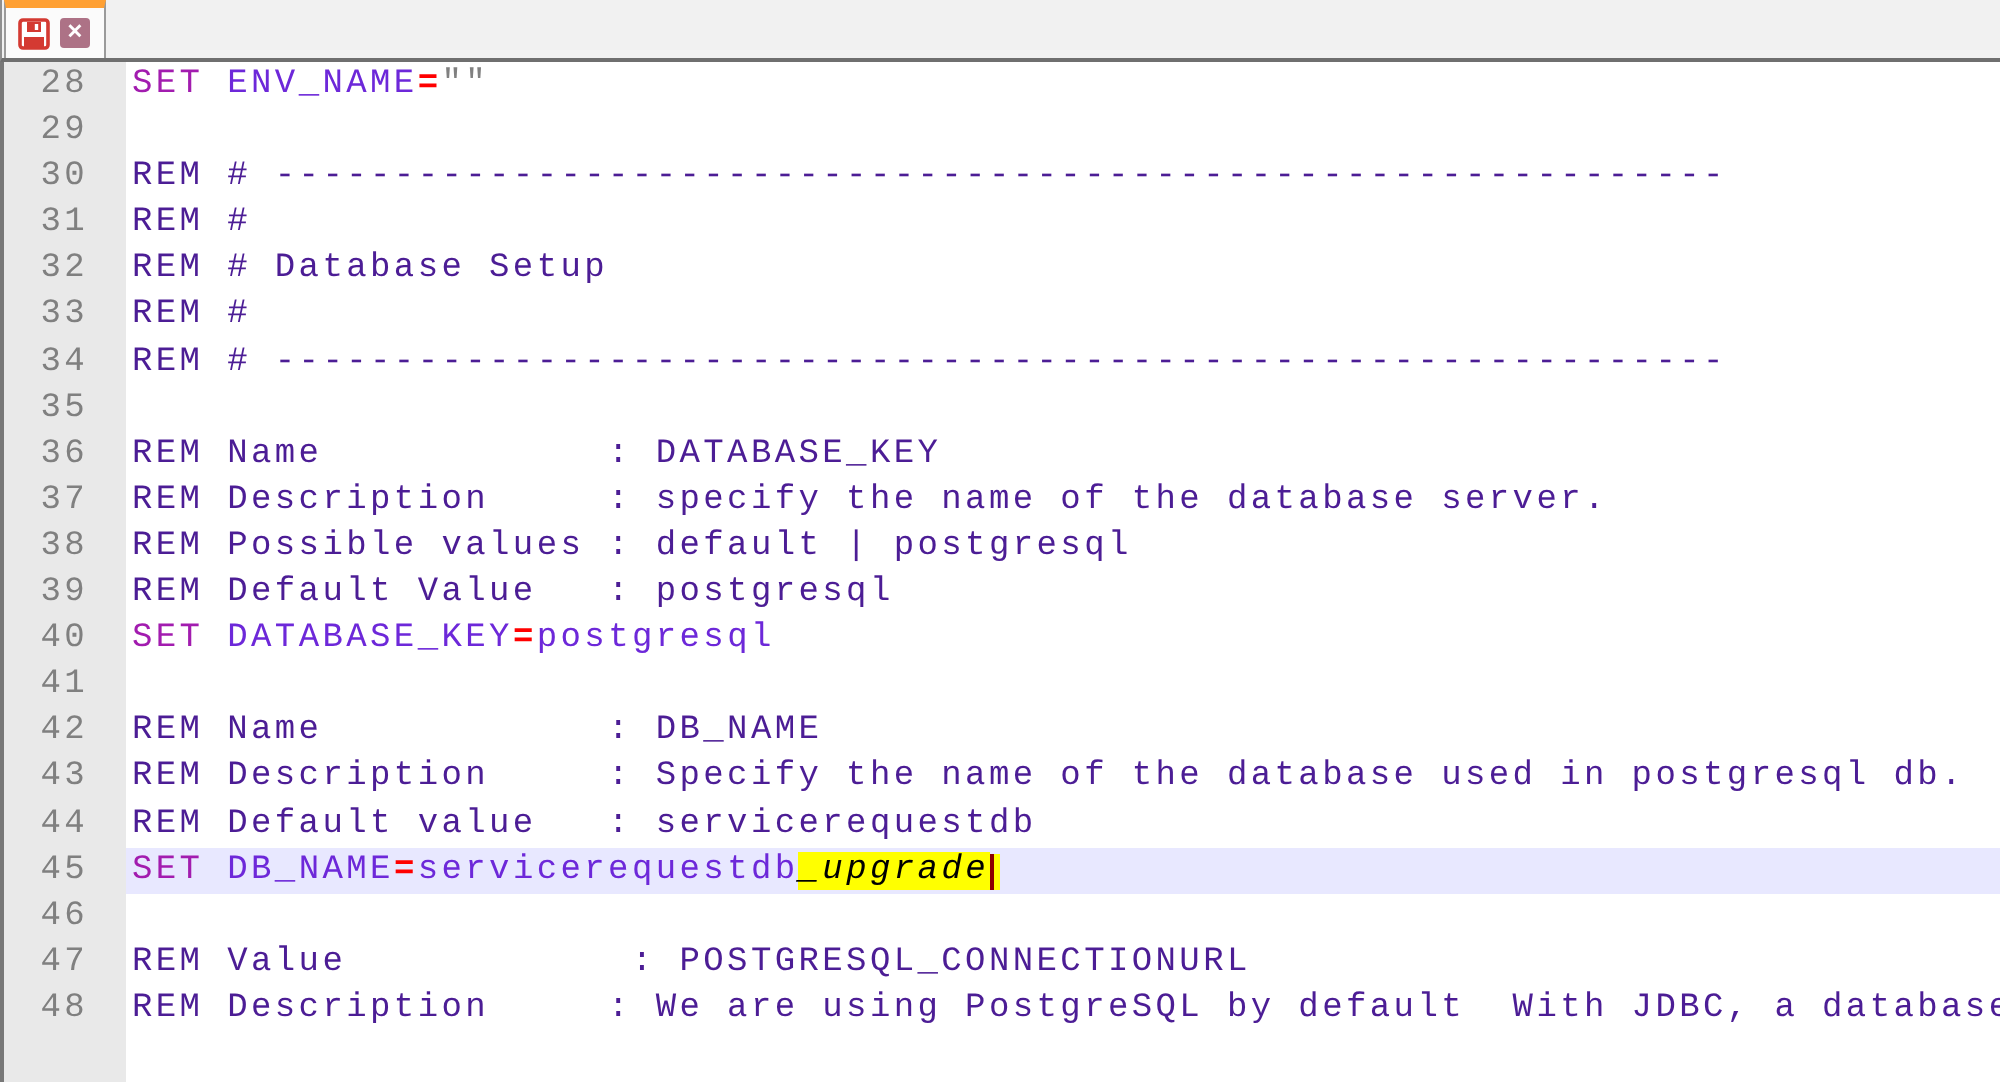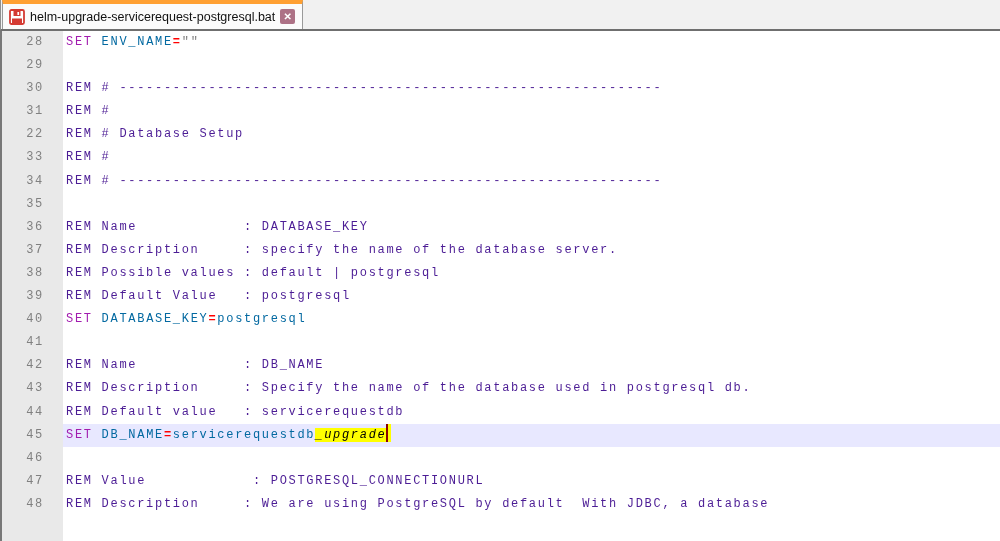--- a/index.html
+++ b/index.html
@@ -65,42 +65,42 @@
     width: 61px;
     background: #e9e9e9;
     border-left: 2px solid #787878;
   }
   .rows { position: relative; }
   .row {
     display: flex;
     height: 23.1px;
     line-height: 23.1px;
     font-family: "Liberation Mono", "DejaVu Sans Mono", monospace;
-    font-size: 12px;
+    font-size: 17px;
     letter-spacing: 1.7px;
   }
   .ln {
     width: 63px;
     box-sizing: border-box;
     padding-right: 19px;
     text-align: right;
     color: #808080;
     flex: 0 0 63px;
   }
   .code {
     flex: 1;
     padding-left: 3px;
     white-space: pre;
     color: #000000;
     overflow: hidden;
   }
   .row.current .code { background: #e8e8ff; }
 
   .tok-kw  { color: #a21caf; font-weight: normal; white-space: pre; }
-  .tok-pl  { color: #0369a1; white-space: pre; }
+  .tok-pl  { color: #6d28d9; white-space: pre; }
   .tok-op  { color: #ff0000; font-weight: bold; white-space: pre; }
   .tok-st  { color: #808080; white-space: pre; }
   .tok-rem { color: #4c1d95; white-space: pre; }
   .tok-sel { color: #000000; background: #ffff00; white-space: pre; font-style: italic; }
   .tok-caret {
     display: inline-block;
     width: 3px; height: 18px;
     background: #ffff00;
     border-left: 2px solid #8b0000;
     vertical-align: text-bottom;
@@ -110,21 +110,20 @@
 <body>
 
 <div class="tab-bar">
   <div class="tab">
     <svg class="floppy" viewBox="0 0 16 16">
       <rect x="1" y="1" width="14" height="14" rx="1.5" fill="#ffffff" stroke="#d43a32" stroke-width="1.8"></rect>
       <rect x="4.5" y="2" width="7" height="5" fill="#d43a32"></rect>
       <rect x="8.4" y="3" width="1.7" height="3" fill="#ffffff"></rect>
       <rect x="3" y="9.5" width="10" height="5" fill="#d43a32"></rect>
     </svg>
-    <span class="tab-title">helm-upgrade-servicerequest-postgresql.bat</span>
     <span class="tab-close">✕</span>
   </div>
 </div>
 
 <div class="editor">
   <div class="gutter-bg"></div>
   <div class="rows">
       <div class="row">
         <span class="ln">28</span>
         <span class="code"><span class="tok-kw">SET</span><span class="tok-pl"> ENV_NAME</span><span class="tok-op">=</span><span class="tok-st">""</span></span>
@@ -135,21 +134,21 @@
       </div>
       <div class="row">
         <span class="ln">30</span>
         <span class="code"><span class="tok-rem">REM # -------------------------------------------------------------</span></span>
       </div>
       <div class="row">
         <span class="ln">31</span>
         <span class="code"><span class="tok-rem">REM #</span></span>
       </div>
       <div class="row">
-        <span class="ln">22</span>
+        <span class="ln">32</span>
         <span class="code"><span class="tok-rem">REM # Database Setup</span></span>
       </div>
       <div class="row">
         <span class="ln">33</span>
         <span class="code"><span class="tok-rem">REM #</span></span>
       </div>
       <div class="row">
         <span class="ln">34</span>
         <span class="code"><span class="tok-rem">REM # -------------------------------------------------------------</span></span>
       </div>

